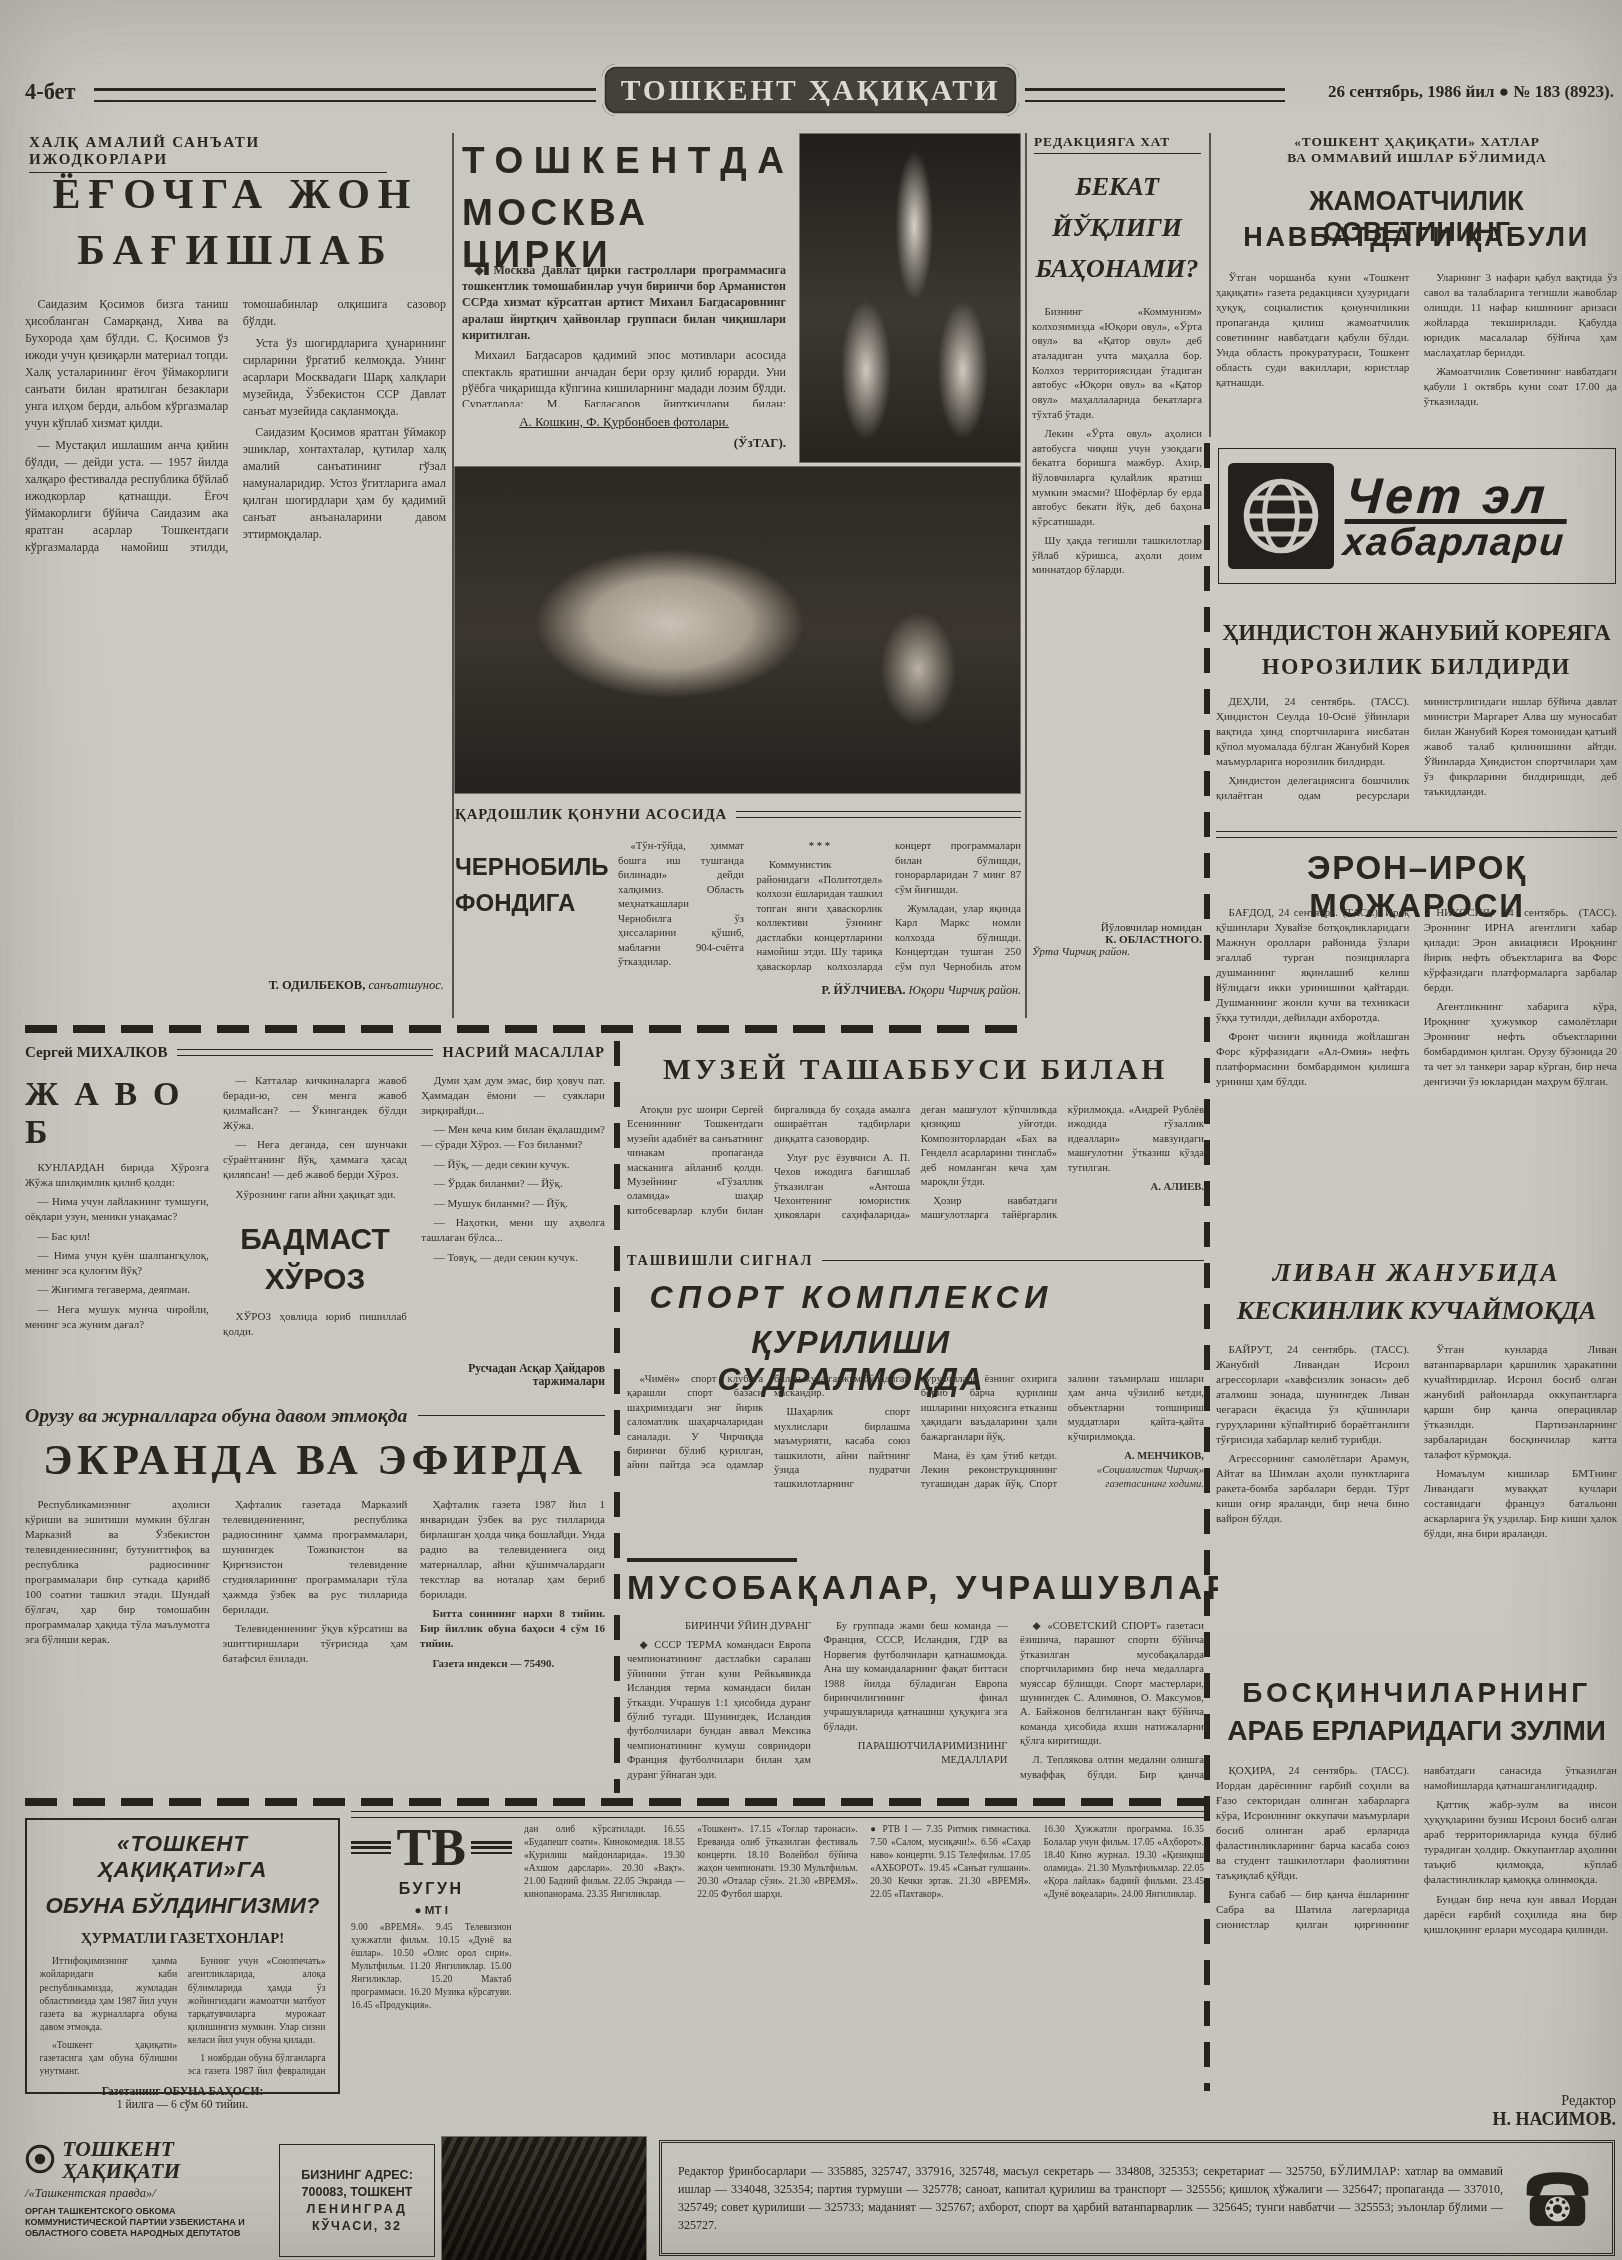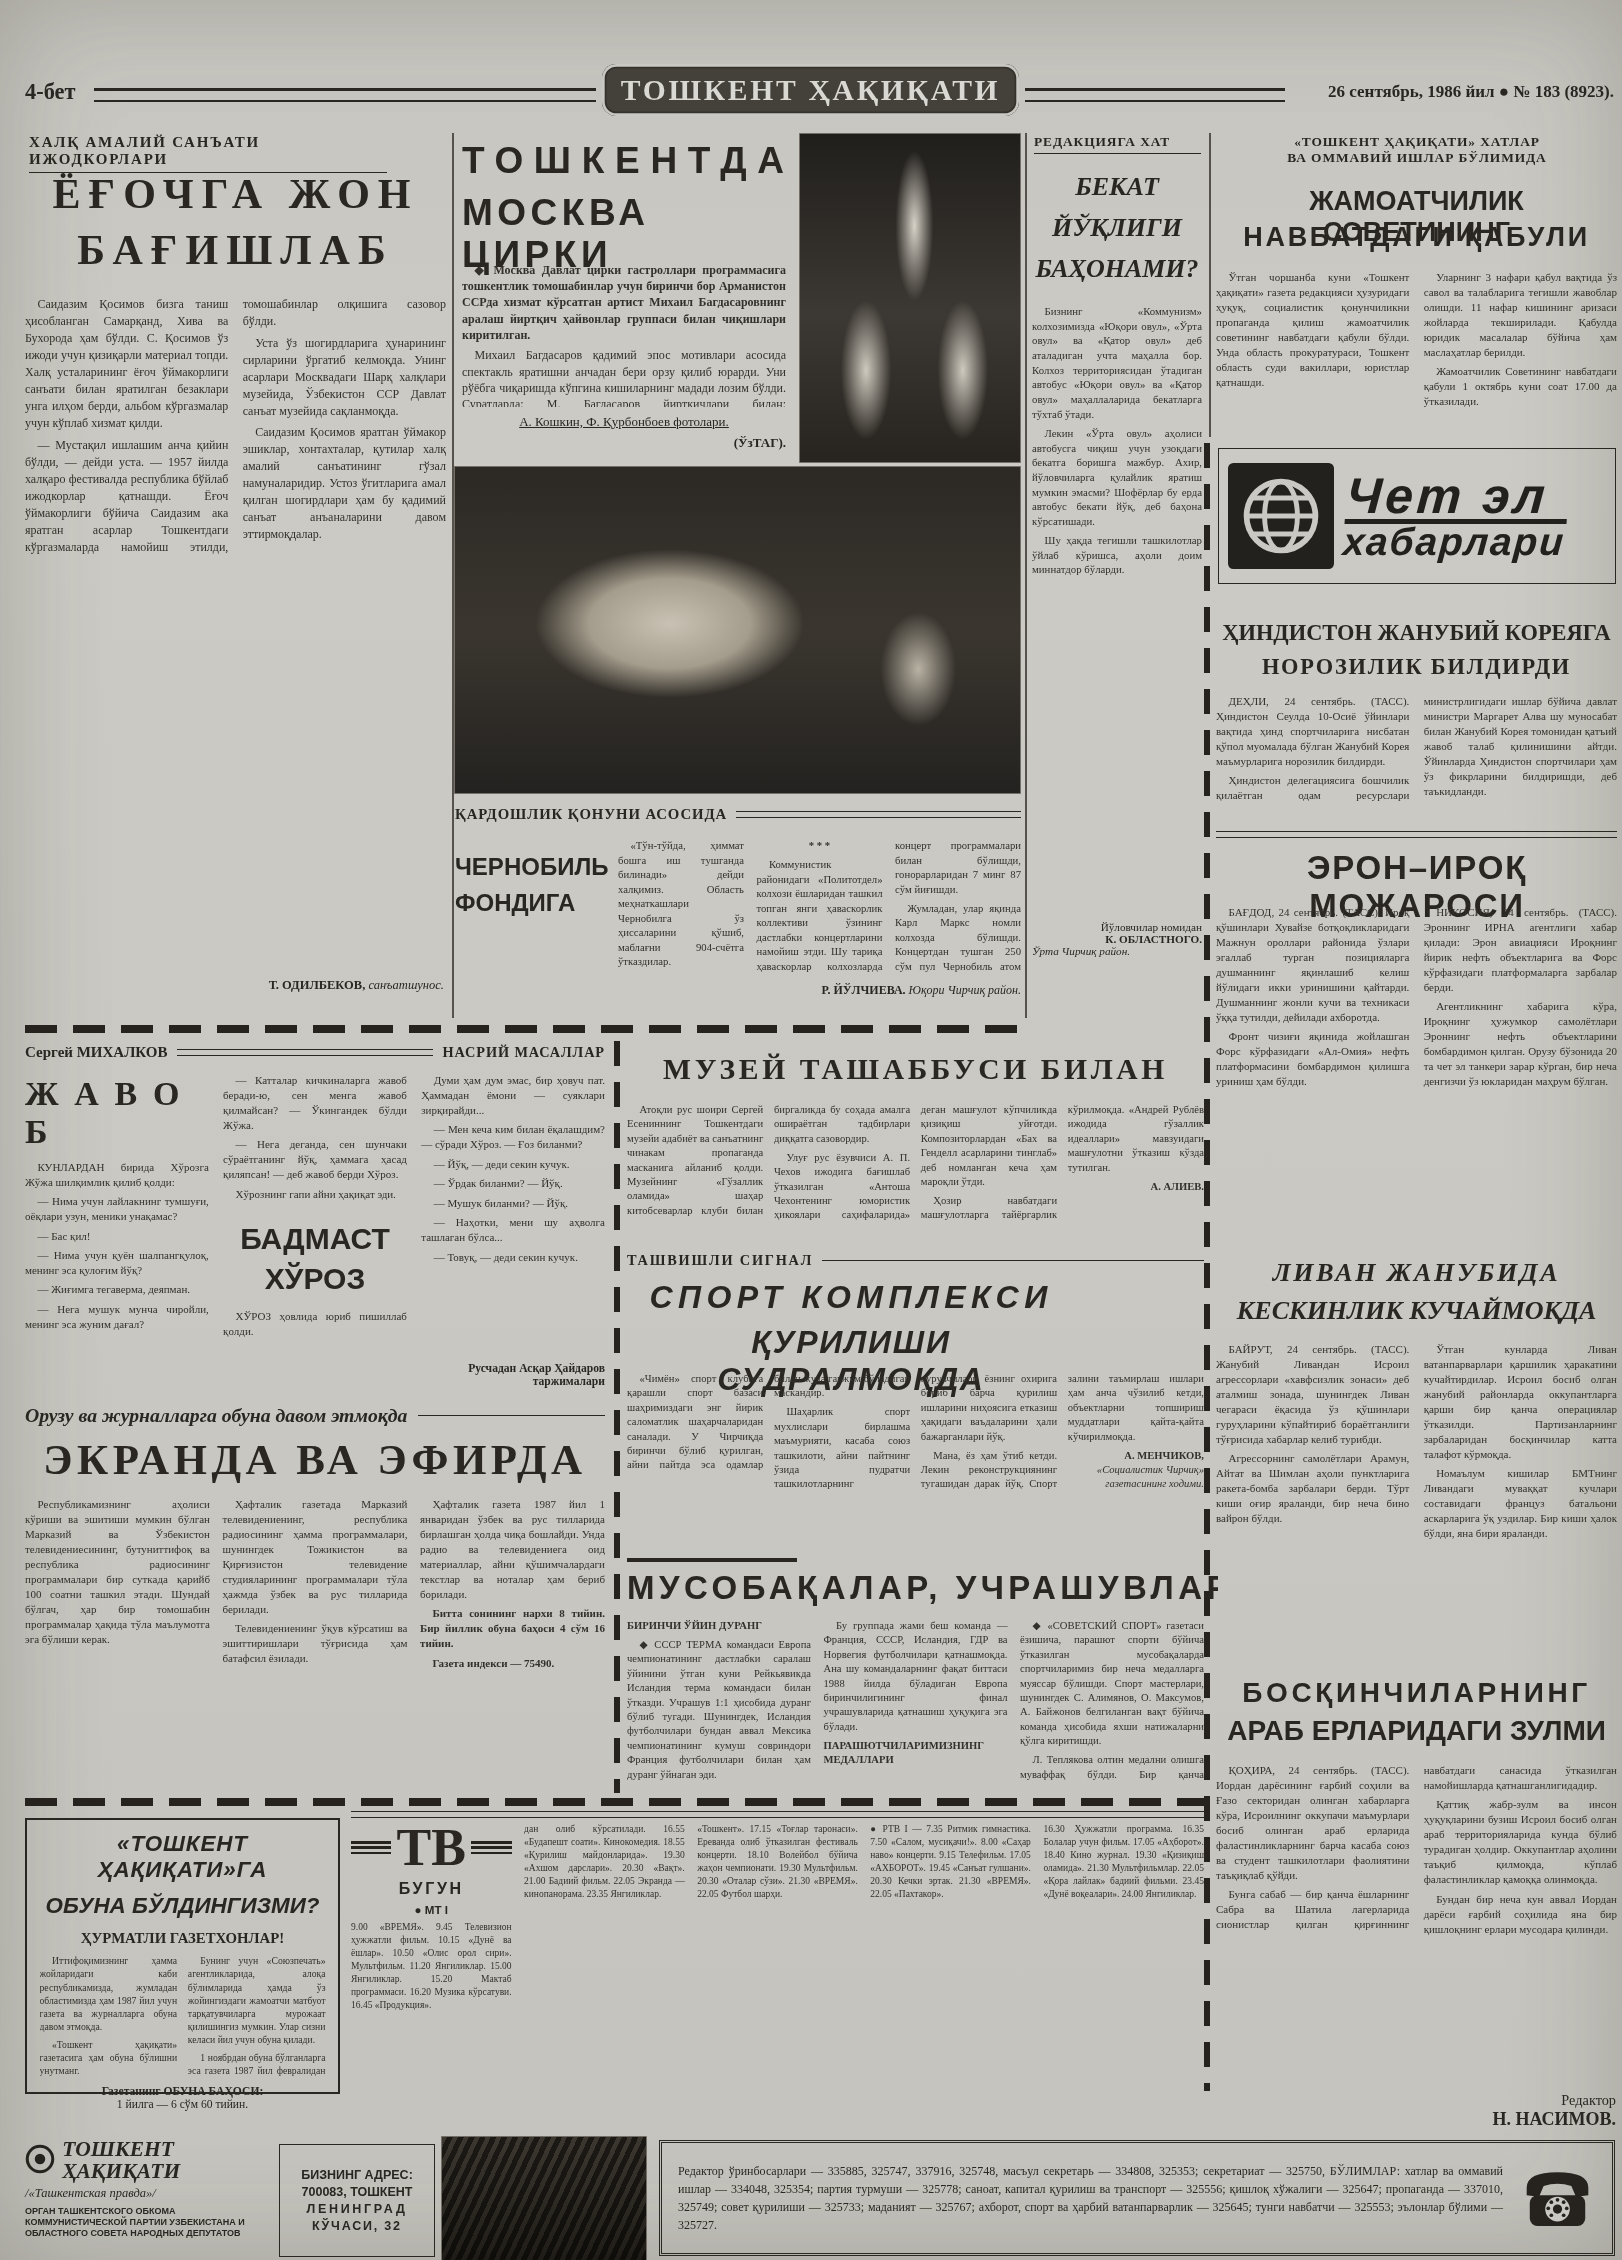--- a/index.html
+++ b/index.html
@@ -23,21 +23,21 @@
   .dashH{background:repeating-linear-gradient(90deg,#26231e 0 32px,rgba(0,0,0,0) 32px 48px);}
   .dashV{background:repeating-linear-gradient(180deg,#26231e 0 25px,rgba(0,0,0,0) 25px 41px);}
   .vthin{width:1.8px;background:#56524b;}
   .photo{box-shadow:0 0 0 0.9px #6a655d;}
   .badge{background:#44413b;border-radius:14.3px;
          box-shadow:0 0 0 2.7px #c9c8c2 inset,0 0 0 4.5px #35322d inset;
          display:flex;align-items:center;justify-content:center;}
   .kick{letter-spacing:1.8px;}
   .frame{border:1.8px solid #2a2722;}
   .frame2{border:3.6px double #2a2722;}
-  .subhead{font-weight:bold;text-align:left;text-indent:0 !important;}
+  .subhead{font-weight:normal;text-align:right;text-indent:0 !important;}
 </style>
 </head>
 <body>
 
 <div id="page">
 
   <div class="abs ser b" style="left:25px;top:79px;font-size:22.4px;">4-бет</div>
   <div class="abs" style="left:94px;top:88px;width:502px;height:2.7px;">
       <div class="rule" style="height:2.7px;"></div>
     </div>
@@ -317,21 +317,21 @@
         <span style="flex:1;height:14.3px;background:repeating-linear-gradient(180deg,#26231e 0 2.7px,rgba(0,0,0,0) 2.7px 5.4px);"></span>
         <span class="ser b" style="font-size:52px;line-height:.95;">ТВ</span>
         <span style="flex:1;height:14.3px;background:repeating-linear-gradient(180deg,#26231e 0 2.7px,rgba(0,0,0,0) 2.7px 5.4px);"></span>
       </div>
       <div class="san b c" style="font-size:16px;letter-spacing:2.7px;margin-top:7.2px;">БУГУН</div>
       <div class="san b c" style="font-size:11.6px;margin:5.4px 0;">● МТ I</div>
       <div class="body" style="font-size:9.5px;">9.00 «ВРЕМЯ». 9.45 Телевизион ҳужжатли фильм. 10.15 «Дунё ва ёшлар». 10.50 «Олис орол сири». Мультфильм. 11.20 Янгиликлар. 15.00 Янгиликлар. 15.20 Мактаб программаси. 16.20 Музика кўрсатуви. 16.45 «Продукция».</div>
     </div>
     <div class="body" style="width:161px;font-size:9.5px;">дан олиб кўрсатилади. 16.55 «Будапешт соати». Кинокомедия. 18.55 «Қурилиш майдонларида». 19.30 «Ахшом дарслари». 20.30 «Вақт». 21.00 Бадиий фильм. 22.05 Экранда — кинопанорама. 23.35 Янгиликлар.</div>
     <div class="body" style="width:161px;font-size:9.5px;">«Тошкент». 17.15 «Тоғлар таронаси». Ереванда олиб ўтказилган фестиваль концерти. 18.10 Волейбол бўйича жаҳон чемпионати. 19.30 Мультфильм. 20.30 «Оталар сўзи». 21.30 «ВРЕМЯ». 22.05 Футбол шарҳи.</div>
-    <div class="body" style="width:161px;font-size:9.5px;">● РТВ I — 7.35 Ритмик гимнастика. 7.50 «Салом, мусиқачи!». 8.00 «Саҳар наво» концерти. 9.15 Телефильм. 17.05 «АХБОРОТ». 19.45 «Санъат гулшани». 20.30 Кечки эртак. 21.30 «ВРЕМЯ». 22.05 «Пахтакор».</div>
+    <div class="body" style="width:161px;font-size:9.5px;">● РТВ I — 7.35 Ритмик гимнастика. 7.50 «Салом, мусиқачи!». 6.56 «Саҳар наво» концерти. 9.15 Телефильм. 17.05 «АХБОРОТ». 19.45 «Санъат гулшани». 20.30 Кечки эртак. 21.30 «ВРЕМЯ». 22.05 «Пахтакор».</div>
     <div class="body" style="width:161px;font-size:9.5px;">16.30 Ҳужжатли программа. 16.35 Болалар учун фильм. 17.05 «Аҳборот». 18.40 Кино журнал. 19.30 «Қизиқиш оламида». 21.30 Мультфильмлар. 22.05 «Қора лайлак» бадиий фильми. 23.45 «Дунё воқеалари». 24.00 Янгиликлар.</div>
   </div>
 
   <div class="abs" style="left:25px;top:2139px;width:244px;">
     <div style="display:flex;align-items:center;gap:7.2px;">
       <span>
         <svg width="30" height="30" viewBox="0 0 40 40">
           <circle cx="20" cy="20" r="17" fill="none" stroke="#26231e" stroke-width="4"></circle>
           <circle cx="20" cy="20" r="7" fill="#26231e"></circle>
         </svg>

